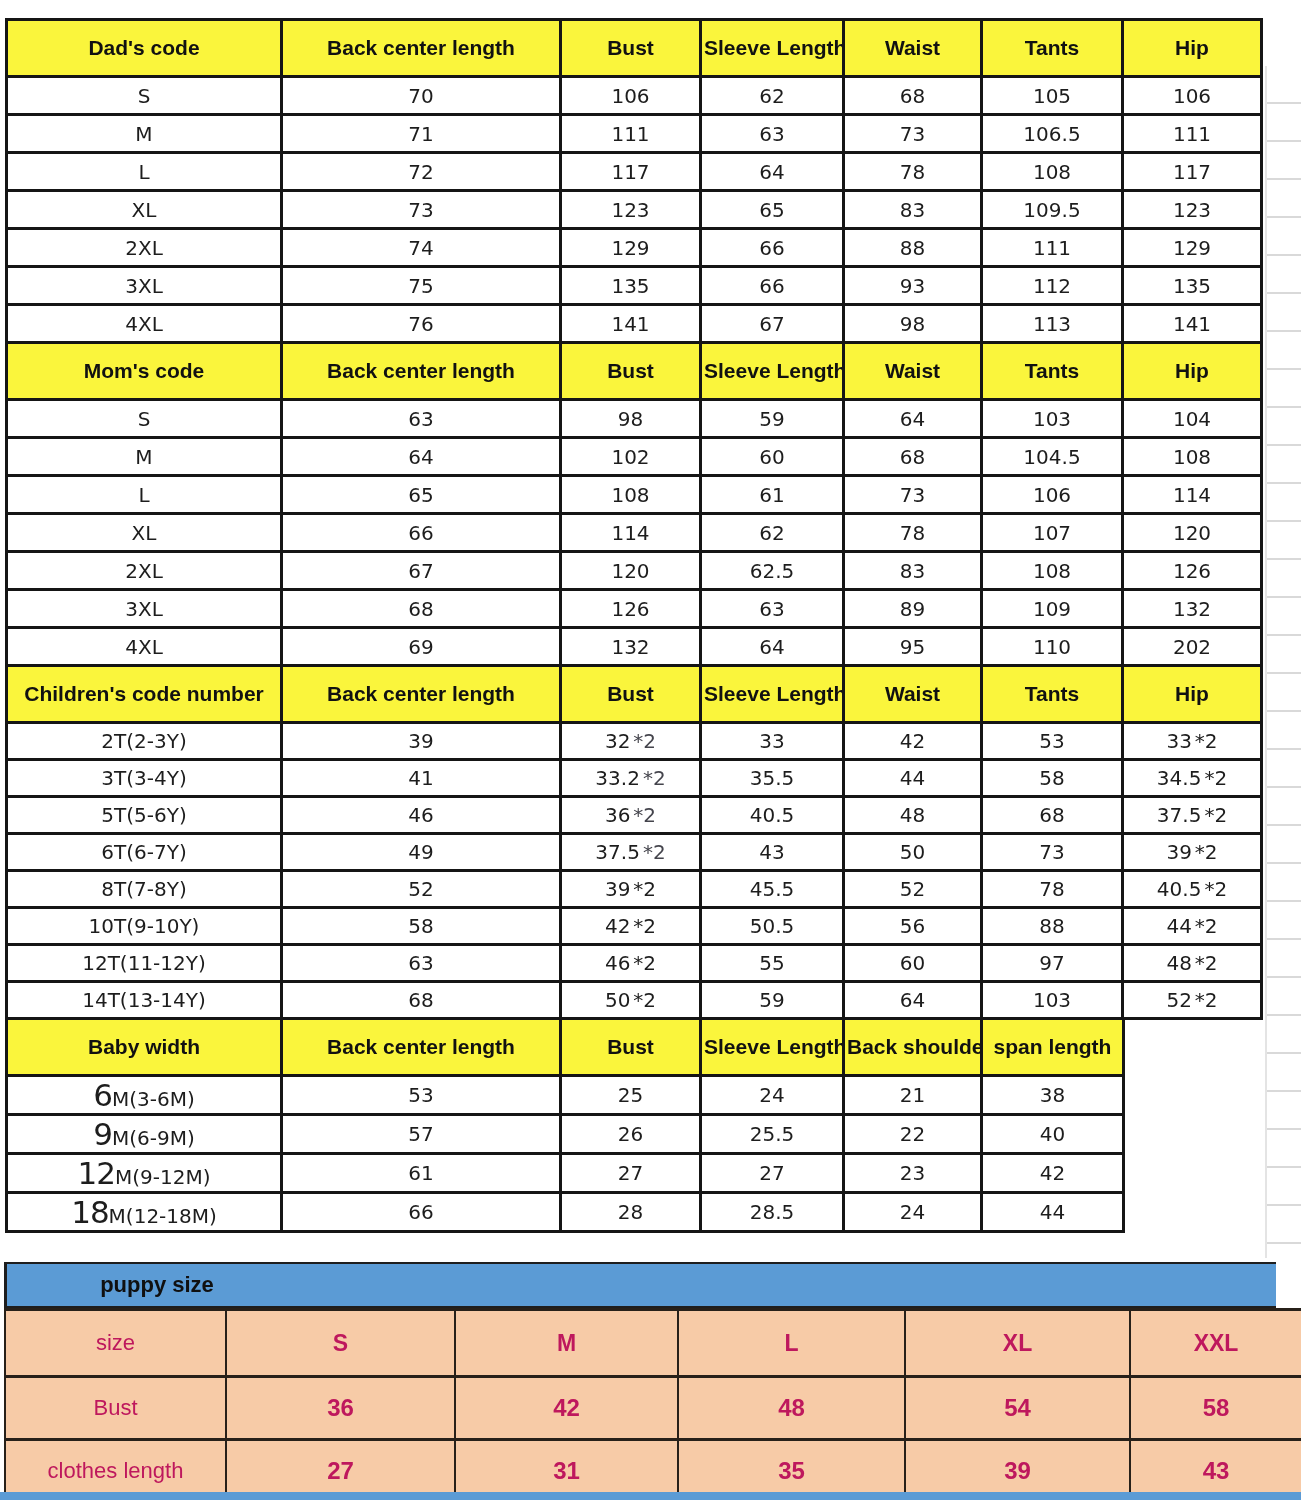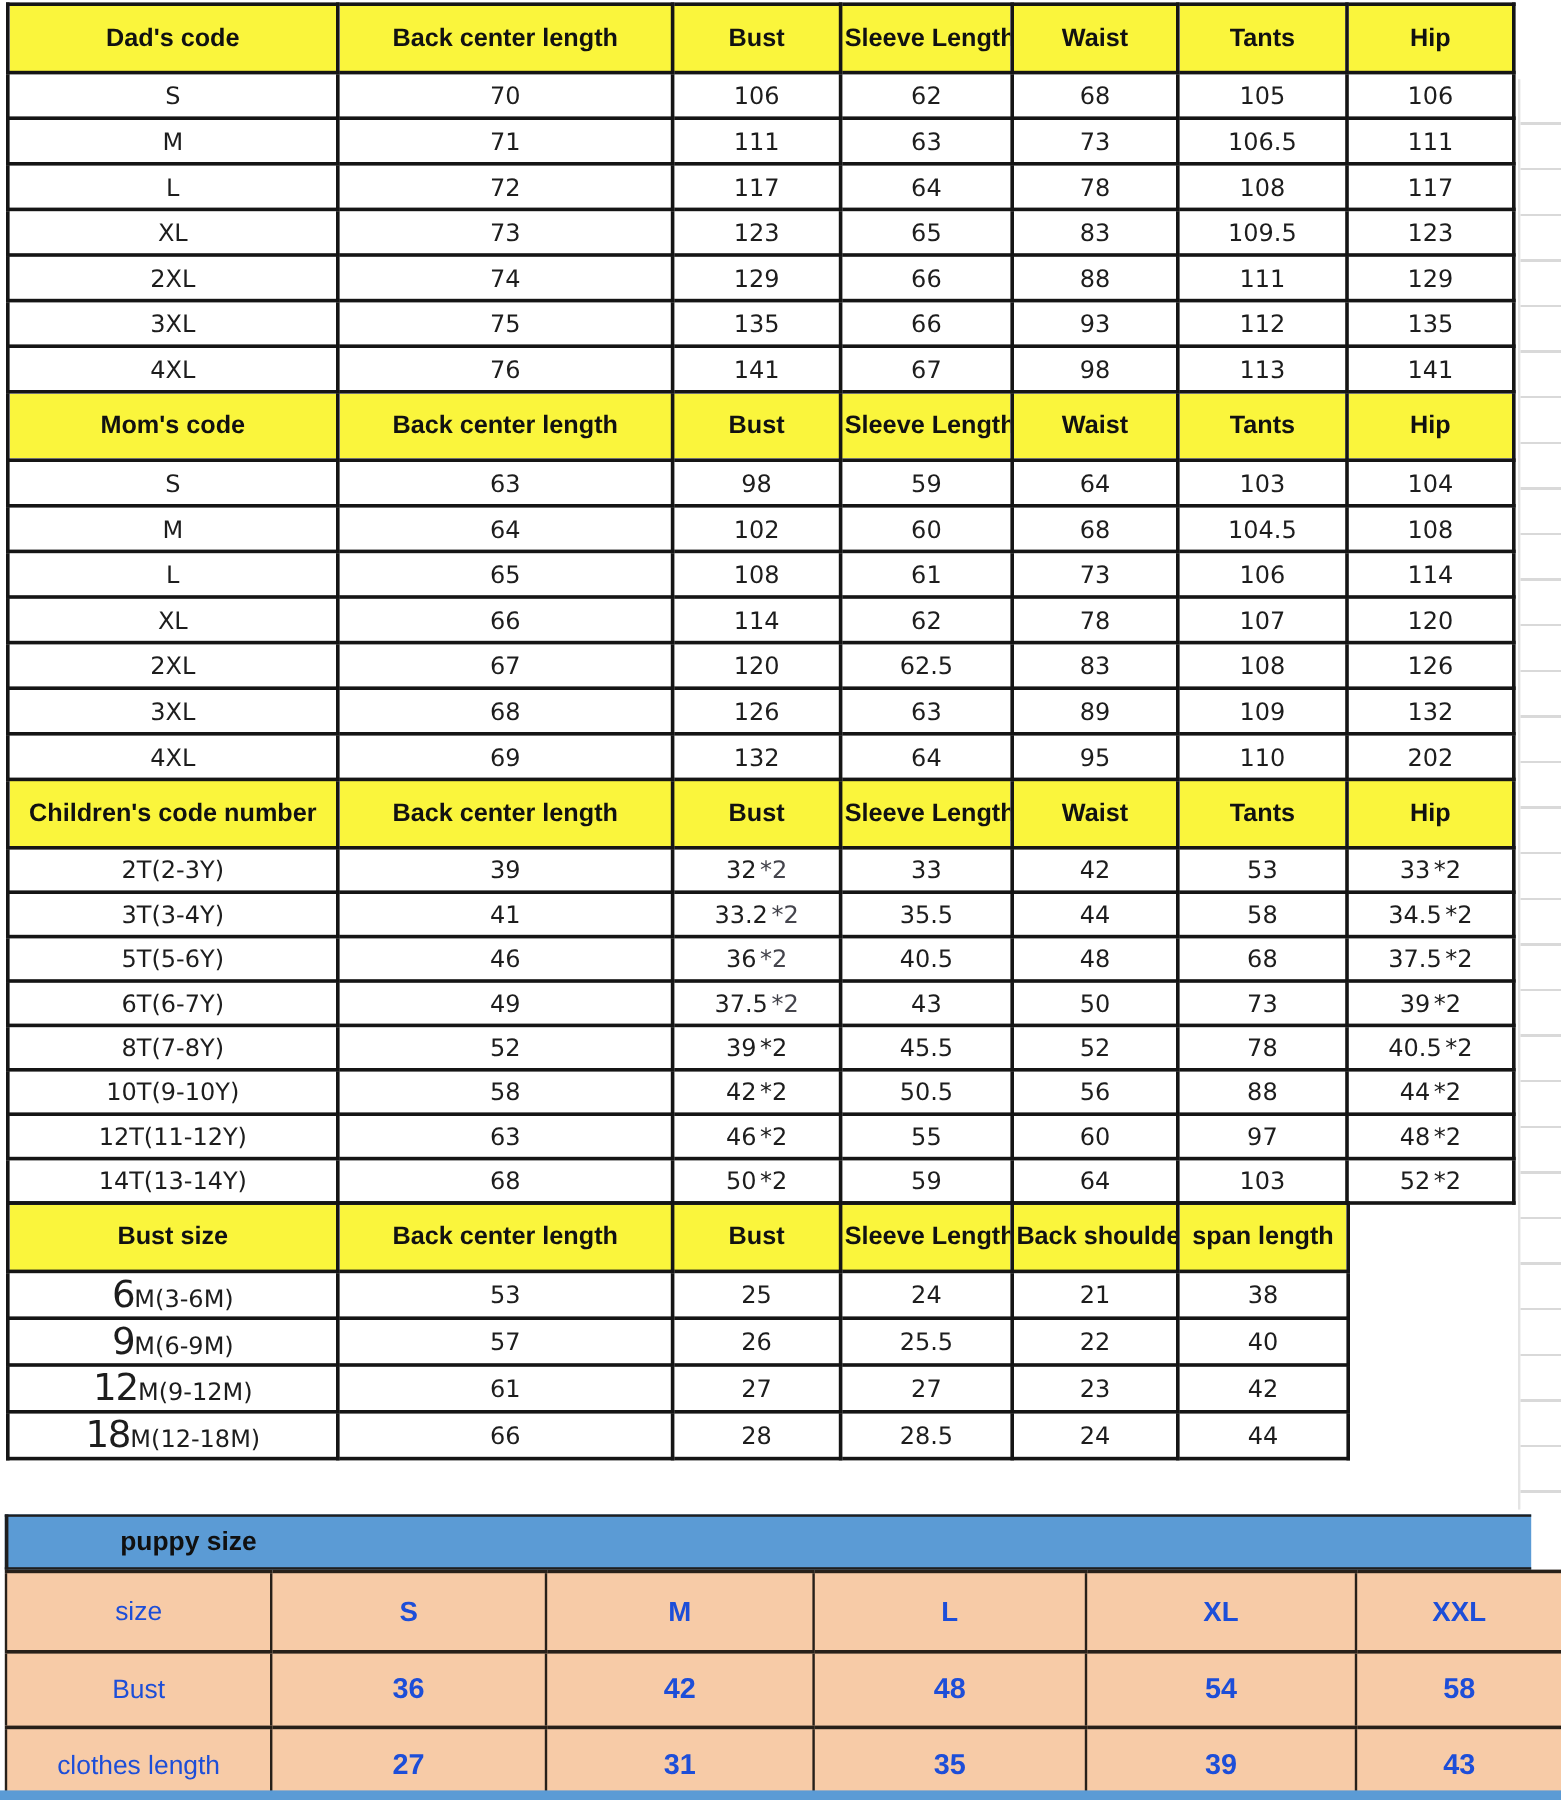--- a/index.html
+++ b/index.html
@@ -13,21 +13,21 @@
   
   .gridstrip{
     position:absolute;
     left:1265px;top:66px;
     width:36px;height:1192px;
     border-left:2px solid #e4e4e4;
     background:repeating-linear-gradient(180deg,
       transparent 0px, transparent 36px,
       var(--grid,#d9d9d9) 36px, var(--grid,#d9d9d9) 38px);
   }
-  .tables-wrap{position:absolute;left:5px;top:2px;border-radius:28px;}
+  .tables-wrap{position:absolute;left:5px;top:18px;border-radius:28px;}
   table{border-collapse:collapse;table-layout:fixed;}
   #family-table{width:1255px;}
   #baby-table{width:1117px;margin-top:-3px;}
   #family-table th,#family-table td,
   #baby-table th,#baby-table td{
     border:3px solid #151515;
     padding:0 2px;
     text-align:center;vertical-align:middle;
     overflow:hidden;white-space:nowrap;
   }
@@ -71,21 +71,21 @@
     position:absolute;left:4px;top:1308px;width:1297px;
   }
   #puppy-table td,#puppy-table th{
     background:var(--pink,#f7cba7);
     border-top:3px solid #272019;
     border-bottom:3px solid #272019;
     border-left:2px solid #272019;
     border-right:2px solid #272019;
     text-align:center;vertical-align:middle;
     font-family:"Liberation Sans", sans-serif;
-    color:#1d4ed8;padding:0;
+    color:#be185d;padding:0;
   }
   #puppy-table .phead{height:64px;font-size:23px;font-weight:700;}
   #puppy-table .pdata{height:60px;font-size:24px;font-weight:700;}
   #puppy-table .plabel{font-size:22px;font-weight:400;}
   #puppy-table .phead-label{font-size:22px;font-weight:400;}
   .bottom-strip{
     position:absolute;left:0;top:1492px;width:1301px;height:8px;
     background:var(--banner,#5b9bd5);
   }
 </style>
@@ -338,21 +338,21 @@
       <colgroup>
         <col style="width:275px">
           <col style="width:279px">
           <col style="width:140px">
         <col style="width:143px">
           <col style="width:138px">
           <col style="width:142px">
       </colgroup>
       <tbody>
           <tr class="hrow">
-            <th class="yellow">Bust size</th>
+            <th class="yellow">Baby width</th>
             <th class="yellow">Back center length</th>
             <th class="yellow">Bust</th>
             <th class="yellow">Sleeve Length</th>
             <th class="yellow">Back shoulder width</th>
             <th class="yellow">span length</th>
           </tr>
           <tr class="drow">
             <td class="baby-label"><span class="big">6</span>M(3-6M)</td>
             <td>53</td>
             <td>25</td>

